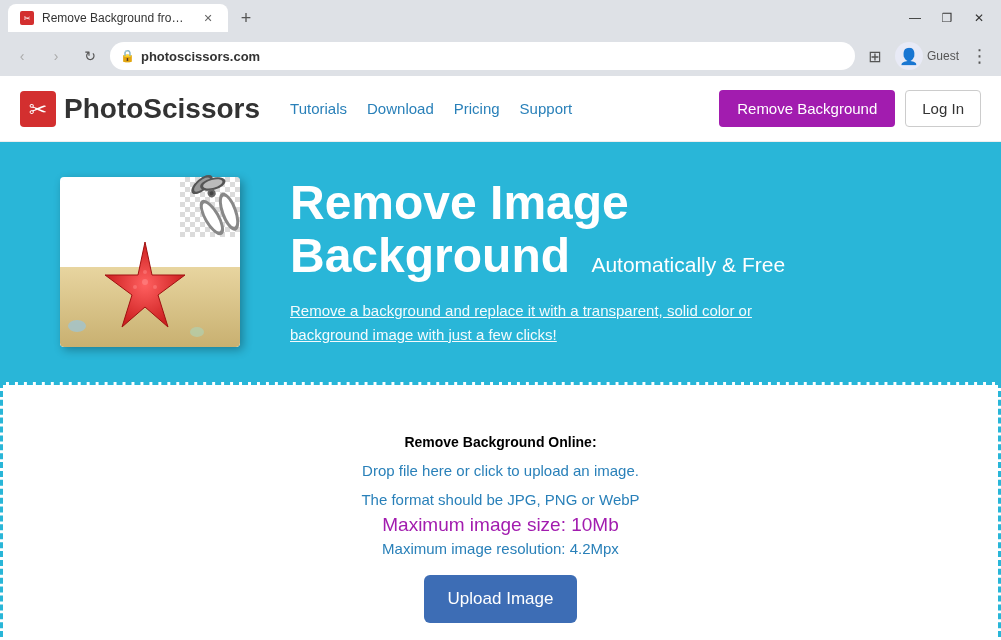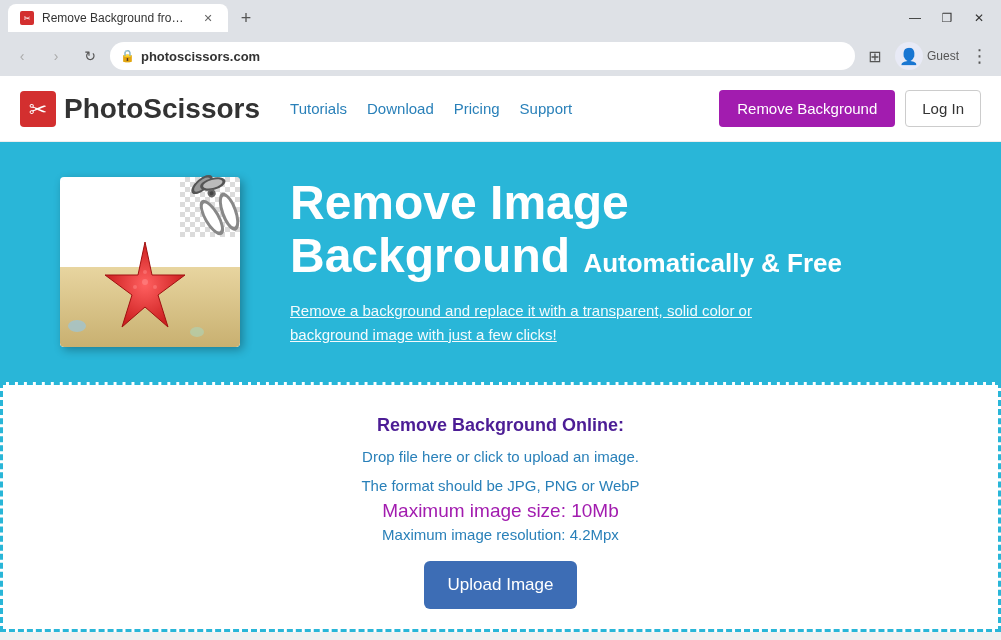--- a/index.html
+++ b/index.html
@@ -223,24 +223,25 @@
       padding: 30px 20px 20px;
       display: flex;
       flex-direction: column;
       align-items: center;
       border: 3px dashed #29b6d8;
       margin: 0;
       min-height: 210px;
       position: relative;
     }
     .upload-title {
-      font-size: 18px;
+      font-size: 14px;
       font-weight: bold;
-      color: #4c1d95;
+      color: #000000;
       margin-bottom: 12px;
+      margin-top: 19px;
     }
     .upload-hint {
       font-size: 15px;
       color: #2980b9;
       margin-bottom: 12px;
     }
     .upload-format {
       font-size: 15px;
       color: #2980b9;
       margin-bottom: 6px;
@@ -380,21 +381,21 @@
           <circle cx="45" cy="50" r="2" fill="#ff8888" opacity="0.5"></circle>
           <circle cx="65" cy="50" r="2" fill="#ff8888" opacity="0.5"></circle>
         </svg>
       </div>
     </div>
 
     <div class="hero-text">
       <div class="hero-title">
         <span>Remove Image</span><br>
         <span>Background</span>
-        <span class="auto-free" style="font-size:26px;font-weight:700;">Automatically &amp; Free</span>
+        <span class="auto-free" style="font-size:21px;font-weight:400;margin-left:8px;">Automatically &amp; Free</span>
       </div>
       <p class="hero-subtitle">Remove a background and replace it with a transparent, solid color or background image with just a few clicks!</p>
     </div>
   </div>
 
   <div class="upload-section">
     <div class="upload-title">Remove Background Online:</div>
     <div class="upload-hint">Drop file here or click to upload an image.</div>
     <div class="upload-format">The format should be JPG, PNG or WebP</div>
     <div class="upload-size">Maximum image size: 10Mb</div>

